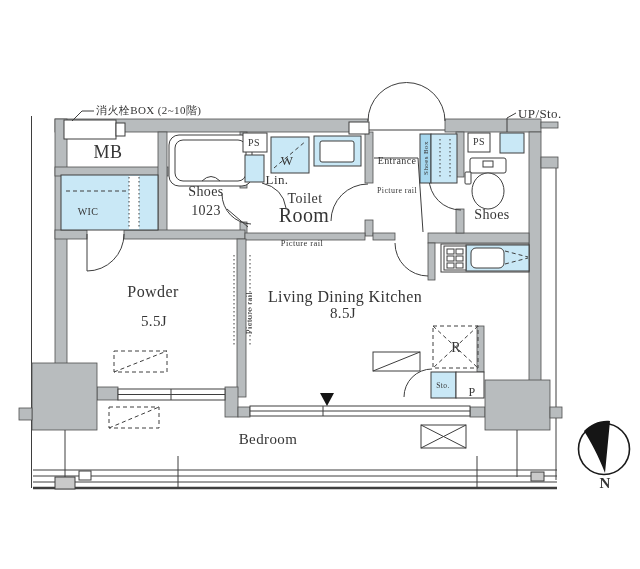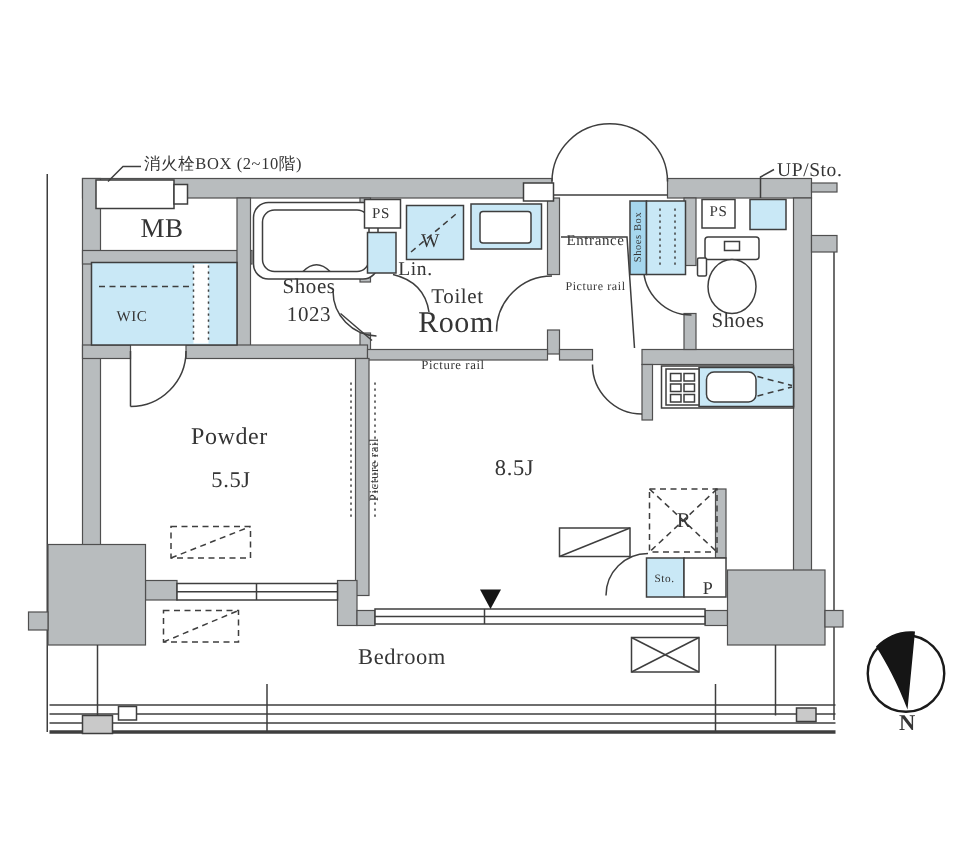--- a/index.html
+++ b/index.html
@@ -229,19 +229,20 @@
   <div class="lbl" style="left:397px;top:161px;font-size:10px">Entrance</div>
   <div class="lbl" style="left:397px;top:191px;font-size:8px">Picture rail</div>
   <div class="lbl rot" style="left:426px;top:158px;font-size:7px">Shoes Box</div>
   <div class="lbl" style="left:479px;top:142px;font-size:10px">PS</div>
   <div class="lbl la" style="left:518px;top:113px;font-size:13px">UP/Sto.</div>
   <div class="lbl" style="left:492px;top:215px;font-size:14px">Shoes</div>
   <div class="lbl" style="left:302px;top:243px;font-size:8.5px">Picture rail</div>
   <div class="lbl rot" style="left:249px;top:313px;font-size:8.5px">Picture rail</div>
   <div class="lbl" style="left:153px;top:292px;font-size:16px">Powder</div>
   <div class="lbl" style="left:154px;top:321px;font-size:15px">5.5J</div>
+  <div class="lbl" style="left:345px;top:297px;font-size:16px">Living Dining Kitchen</div>
   <div class="lbl" style="left:343px;top:313px;font-size:15px">8.5J</div>
   <div class="lbl" style="left:456px;top:348px;font-size:14px">R</div>
   <div class="lbl" style="left:443px;top:386px;font-size:7.5px">Sto.</div>
   <div class="lbl" style="left:472px;top:392px;font-size:12px">P</div>
   <div class="lbl" style="left:268px;top:439px;font-size:15px">Bedroom</div>
   <div class="lbl b" style="left:605px;top:483px;font-size:15px">N</div>
 </div>
 
 </body></html>

